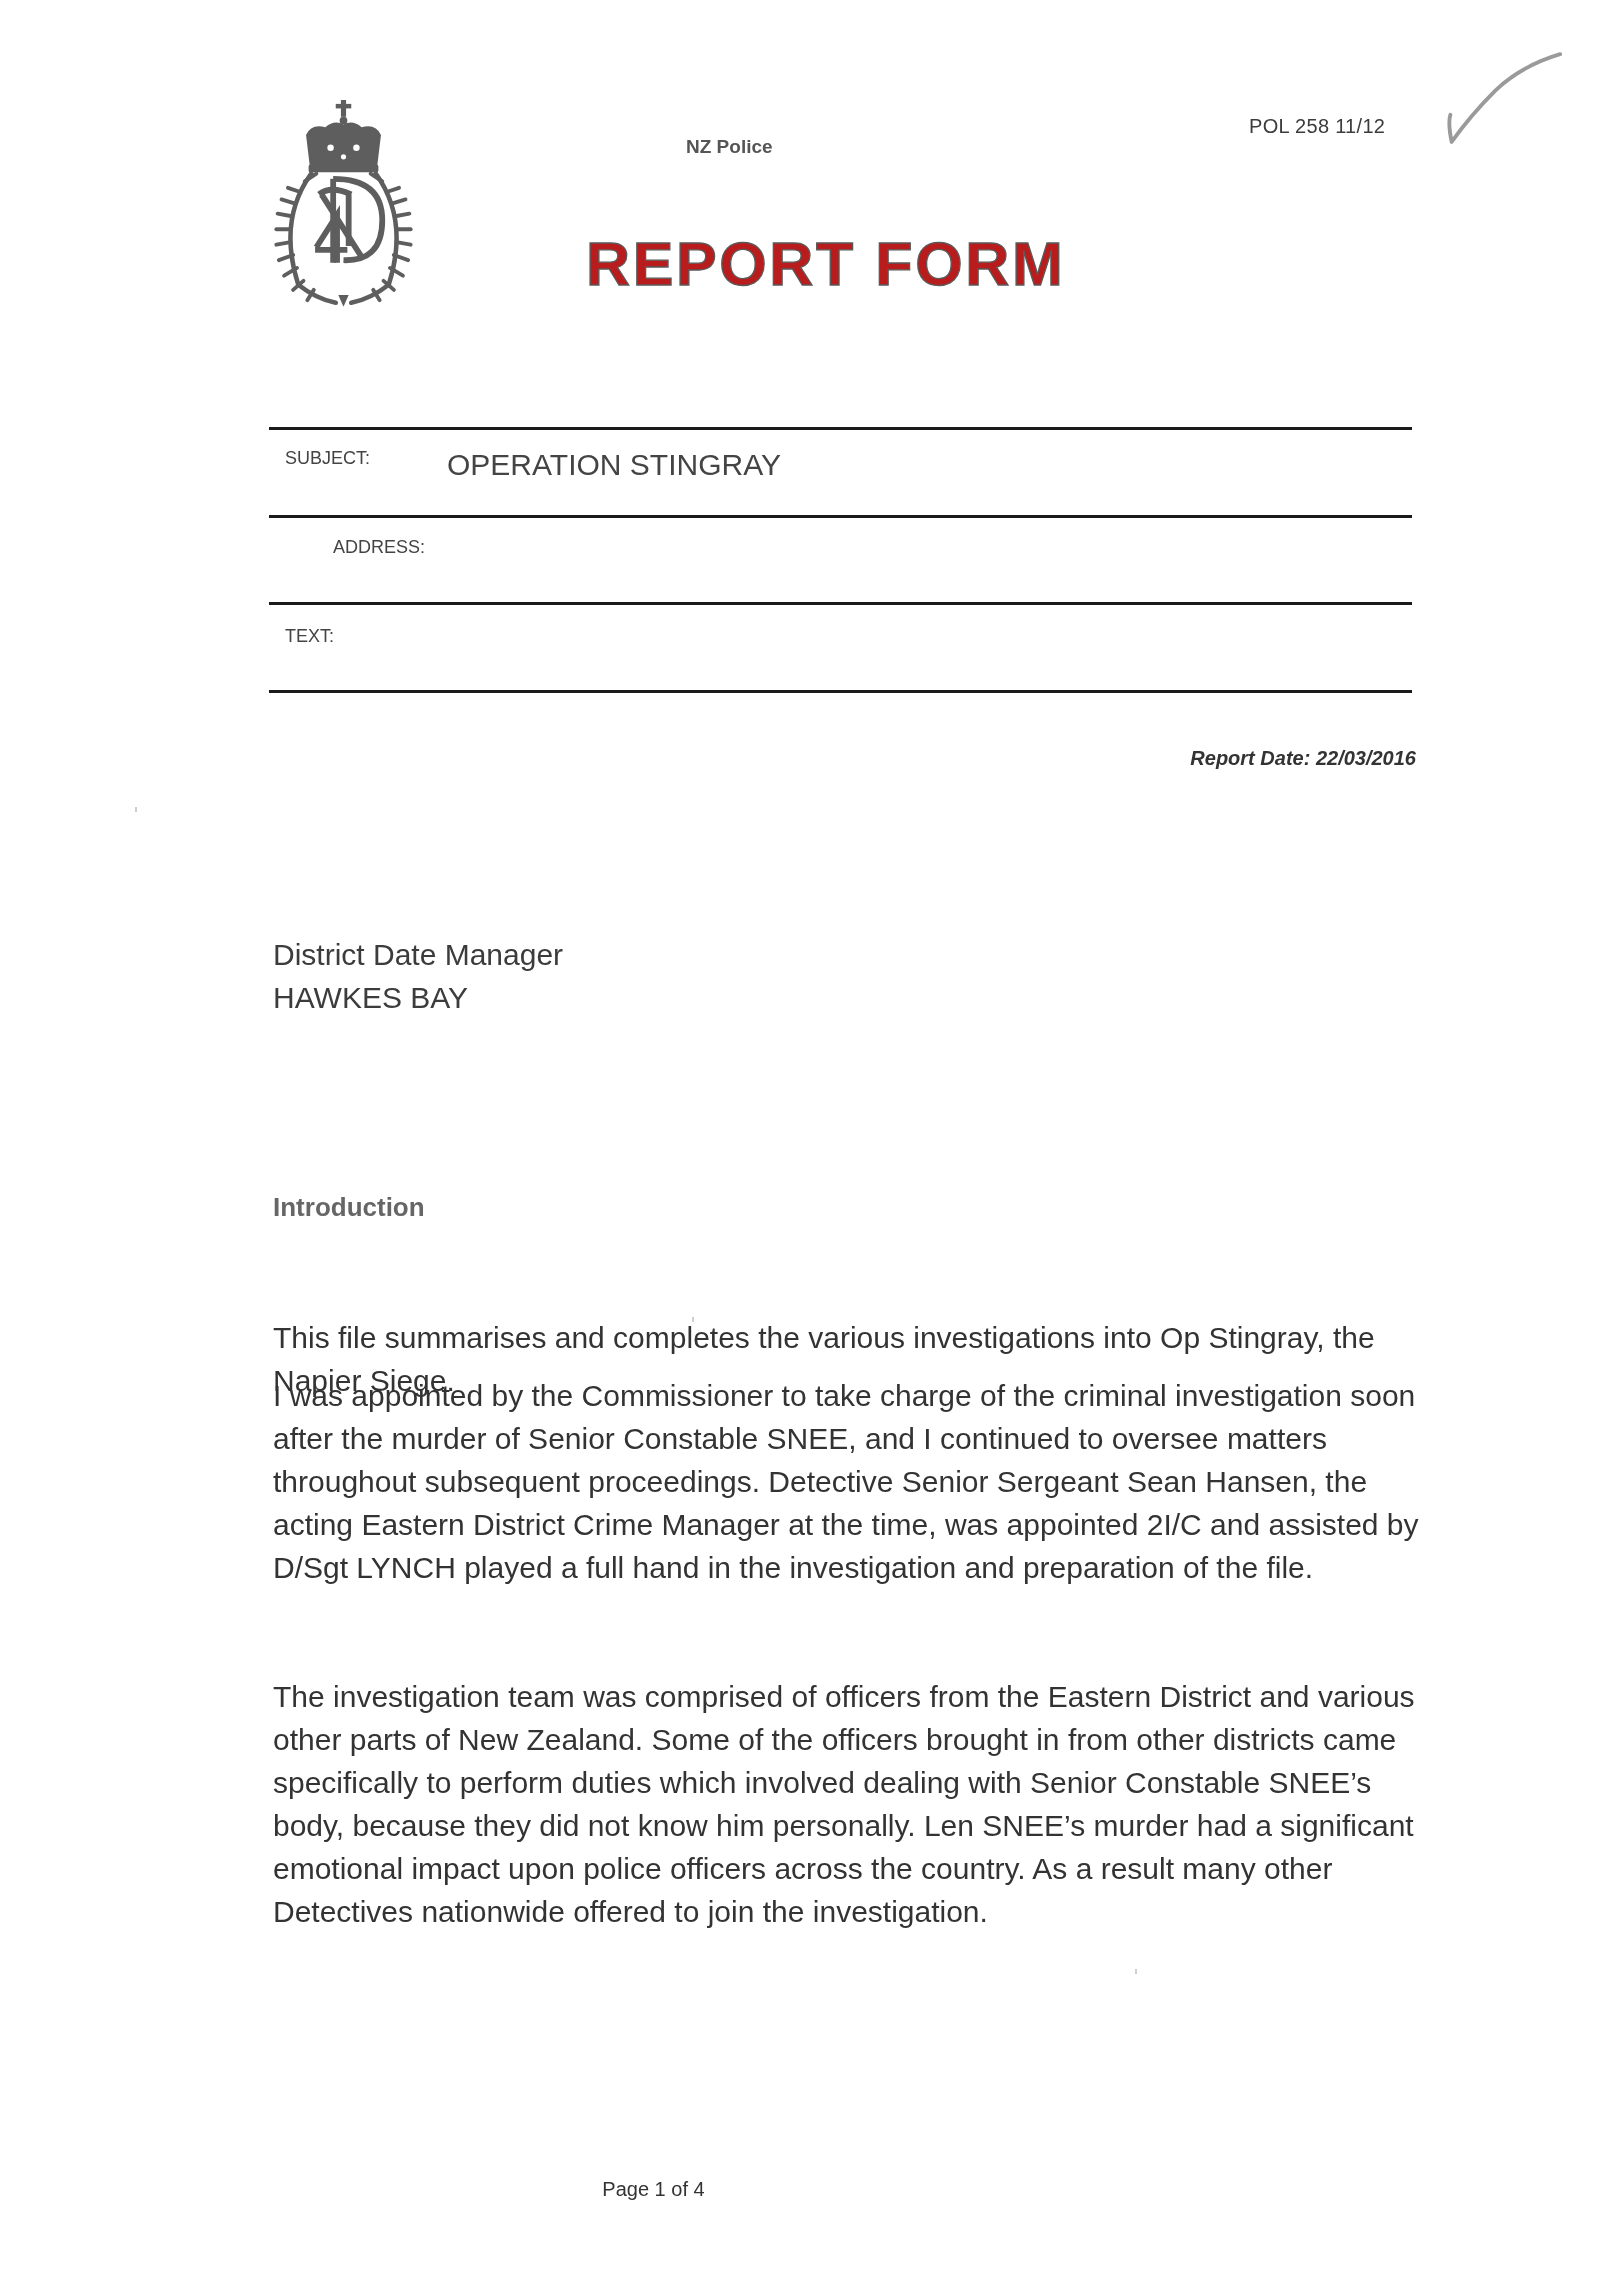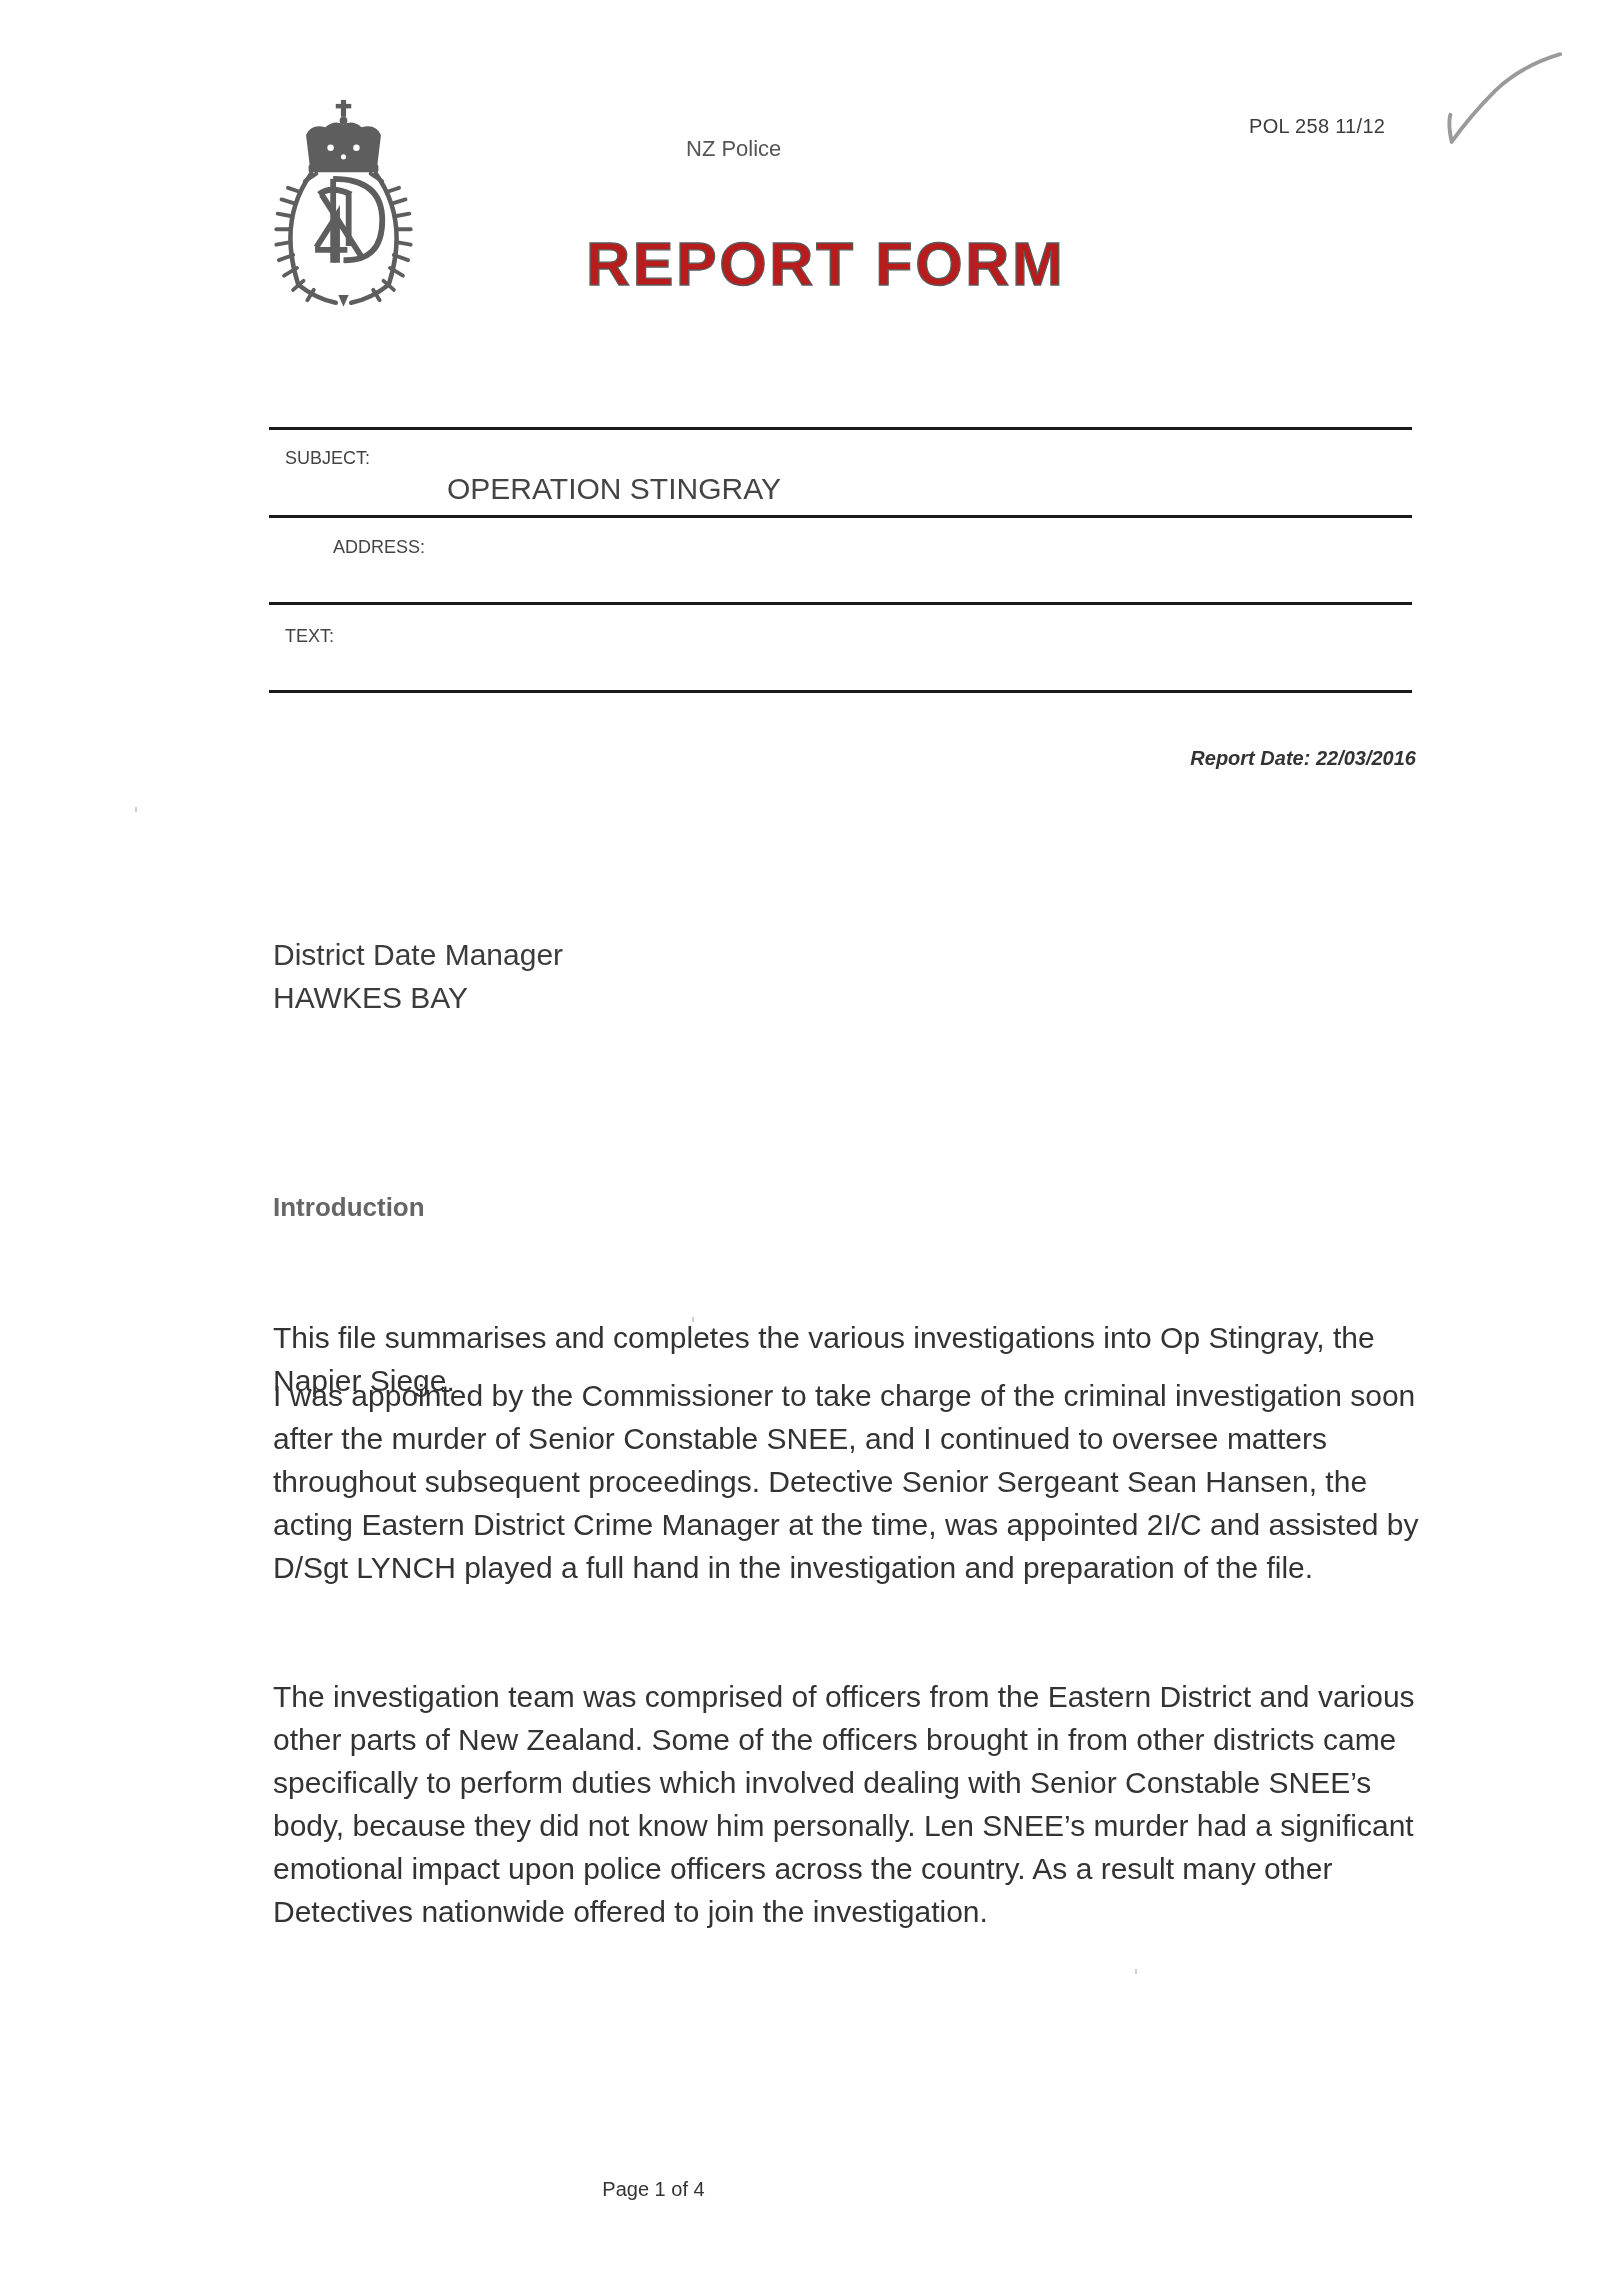--- a/index.html
+++ b/index.html
@@ -36,22 +36,22 @@
       top: 45px;
       width: 142px;
       height: 110px;
     }
     .org-name {
       position: absolute;
       left: 686px;
       top: 136px;
       width: 272px;
       text-align: left;
-      font-size: 22px;
-      font-weight: normal;
+      font-size: 19px;
+      font-weight: bold;
       color: #555555;
     }
     .form-title {
       position: absolute;
       left: 586px;
       top: 193px;
       font-size: 61px;
       font-weight: 900;
       color: #b91c1c;
       letter-spacing: 2.6px;
@@ -189,21 +189,21 @@
 
 <svg class="checkmark" viewBox="0 0 220 170">
   <path d="M30 108 Q26 120 32 150 Q60 110 100 70 Q140 32 200 14" fill="none" stroke="#9a9a9a" stroke-width="6" stroke-linecap="round" stroke-linejoin="round"></path>
 </svg>
 
 <div class="org-name">NZ Police</div>
 <div class="form-title">REPORT FORM</div>
 
 <div class="rule" style="top:427px;"></div>
 <div class="field-label" style="top:448px;">SUBJECT:</div>
-<div class="field-value" style="top:448px;margin-top:24px;">OPERATION STINGRAY</div>
+<div class="field-value" style="top:448px;">OPERATION STINGRAY</div>
 
 <div class="rule" style="top:515px;"></div>
 <div class="field-label" style="top:537px;margin-left:48px;">ADDRESS:</div>
 <div class="field-value" style="top:535px;"></div>
 
 <div class="rule" style="top:602px;"></div>
 <div class="field-label" style="top:626px;">TEXT:</div>
 <div class="field-value" style="top:623px;"></div>
 
 <div class="rule" style="top:690px;"></div>

